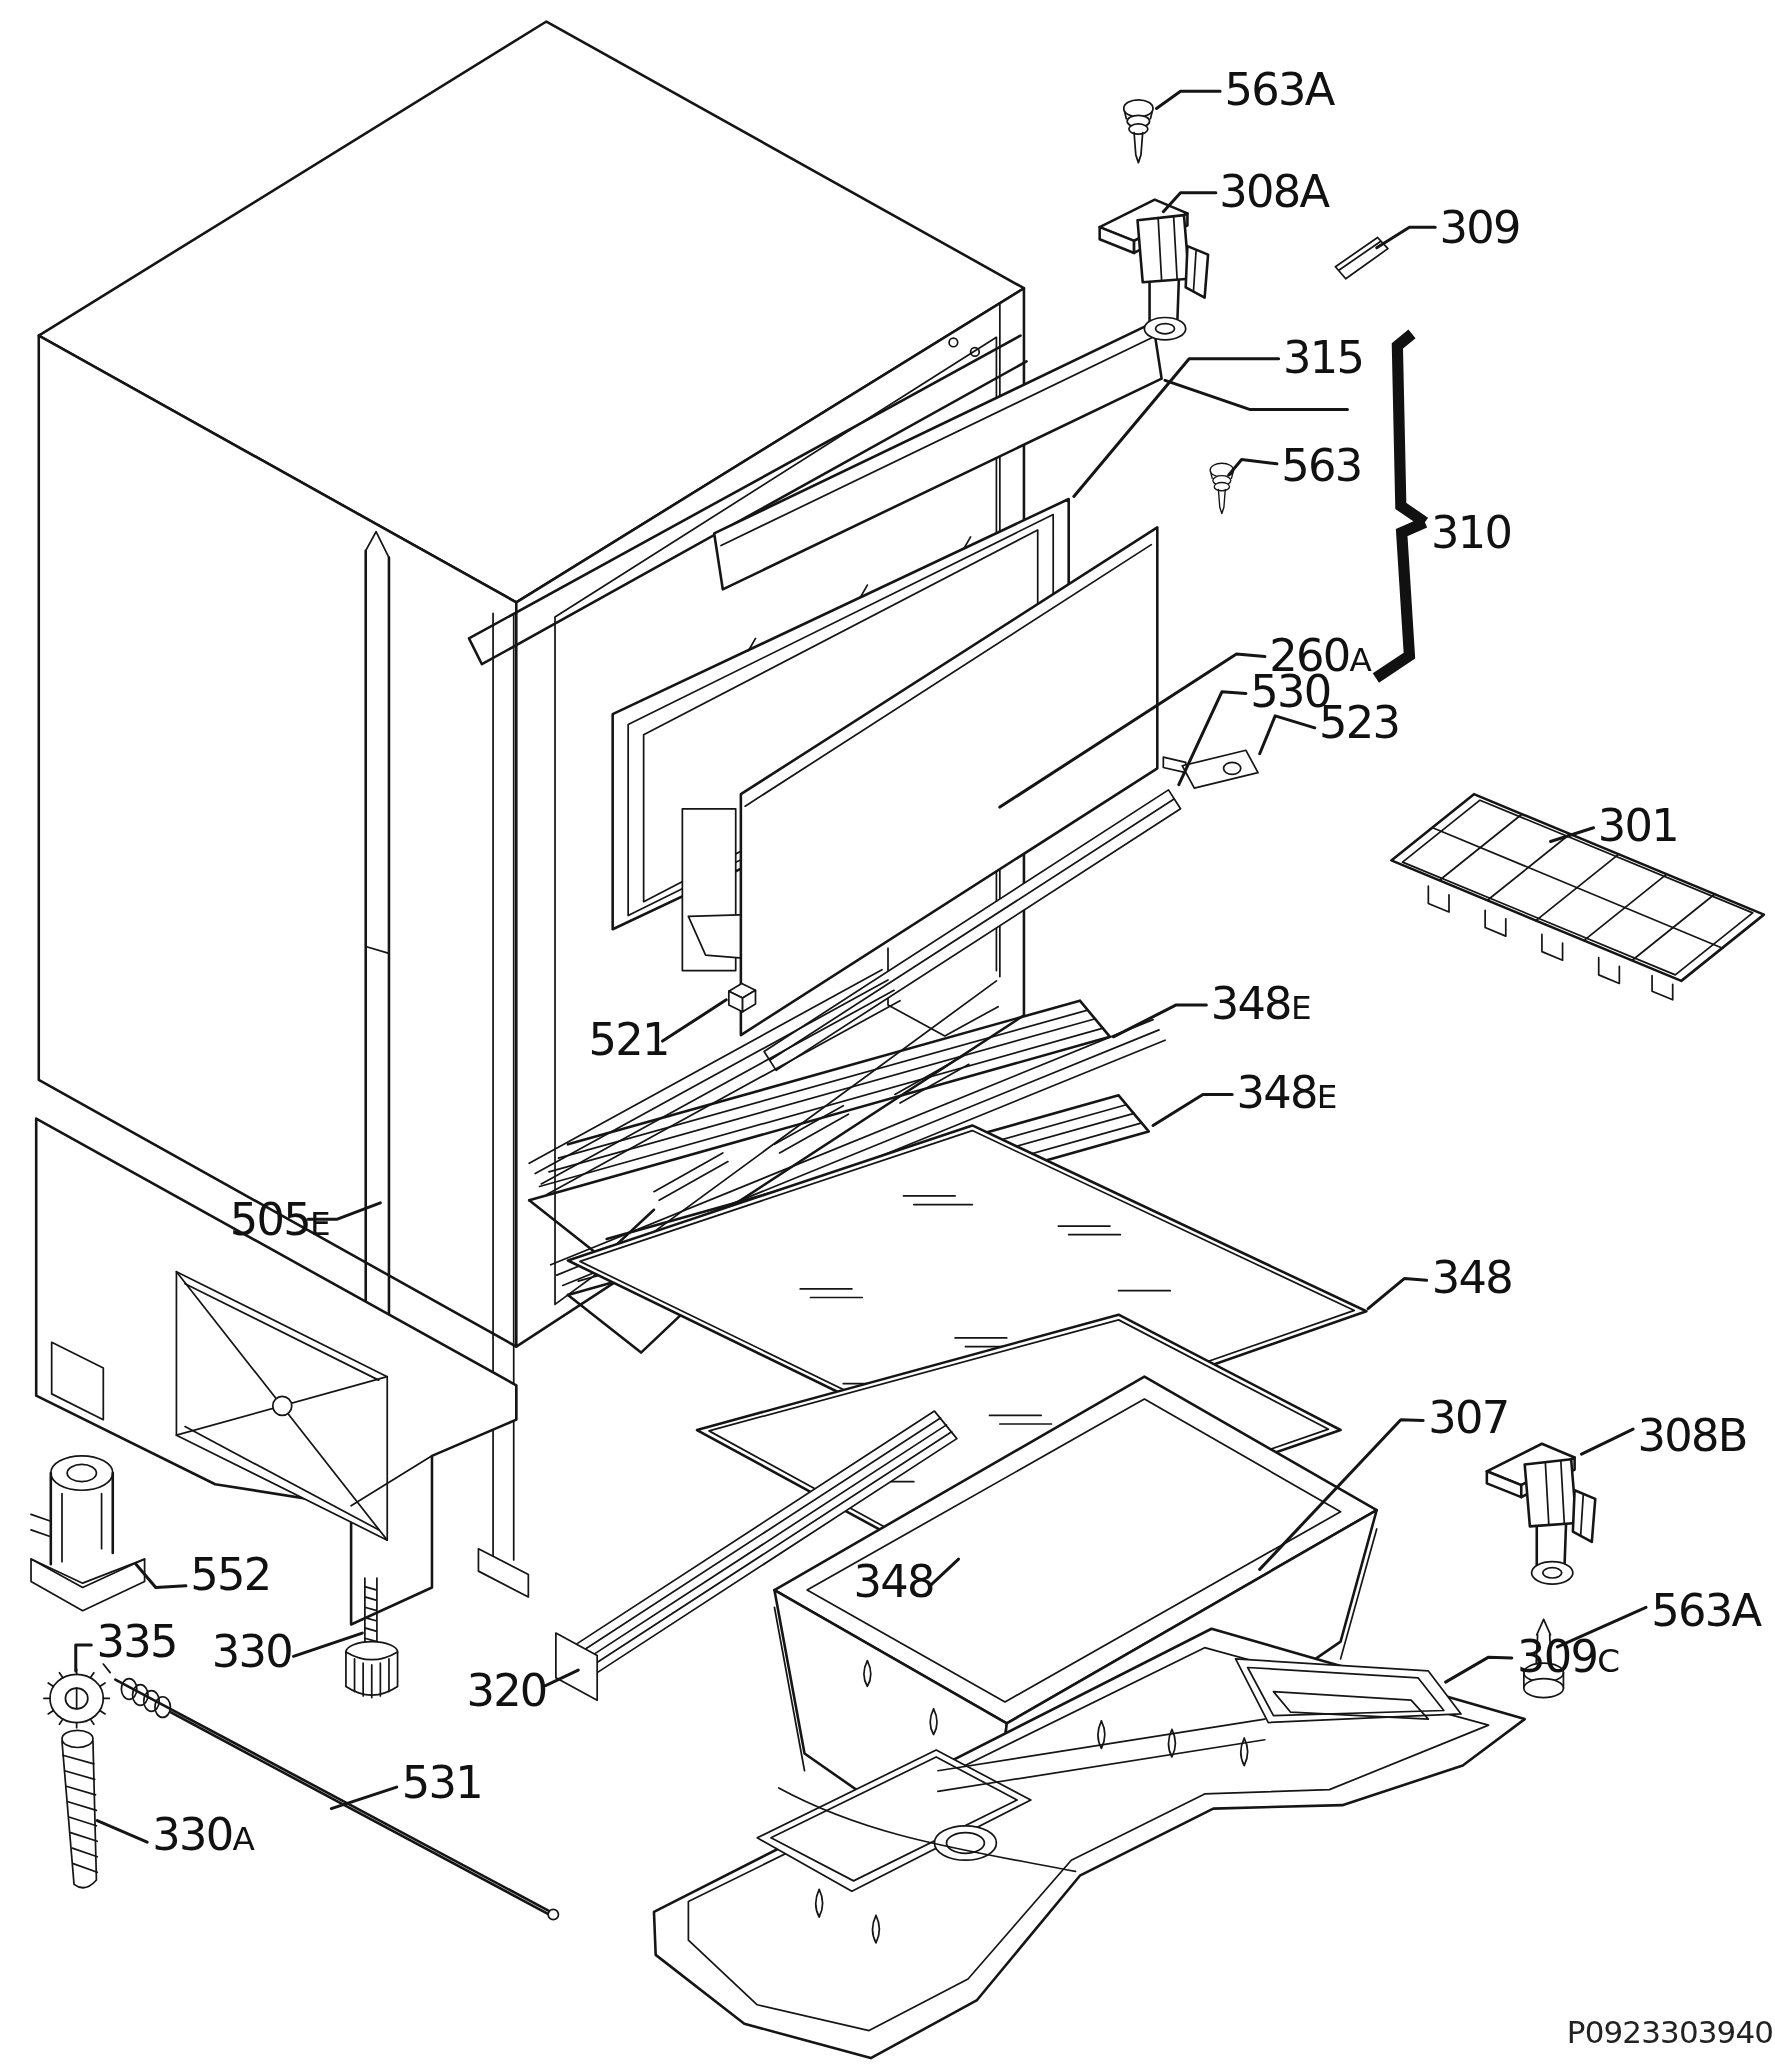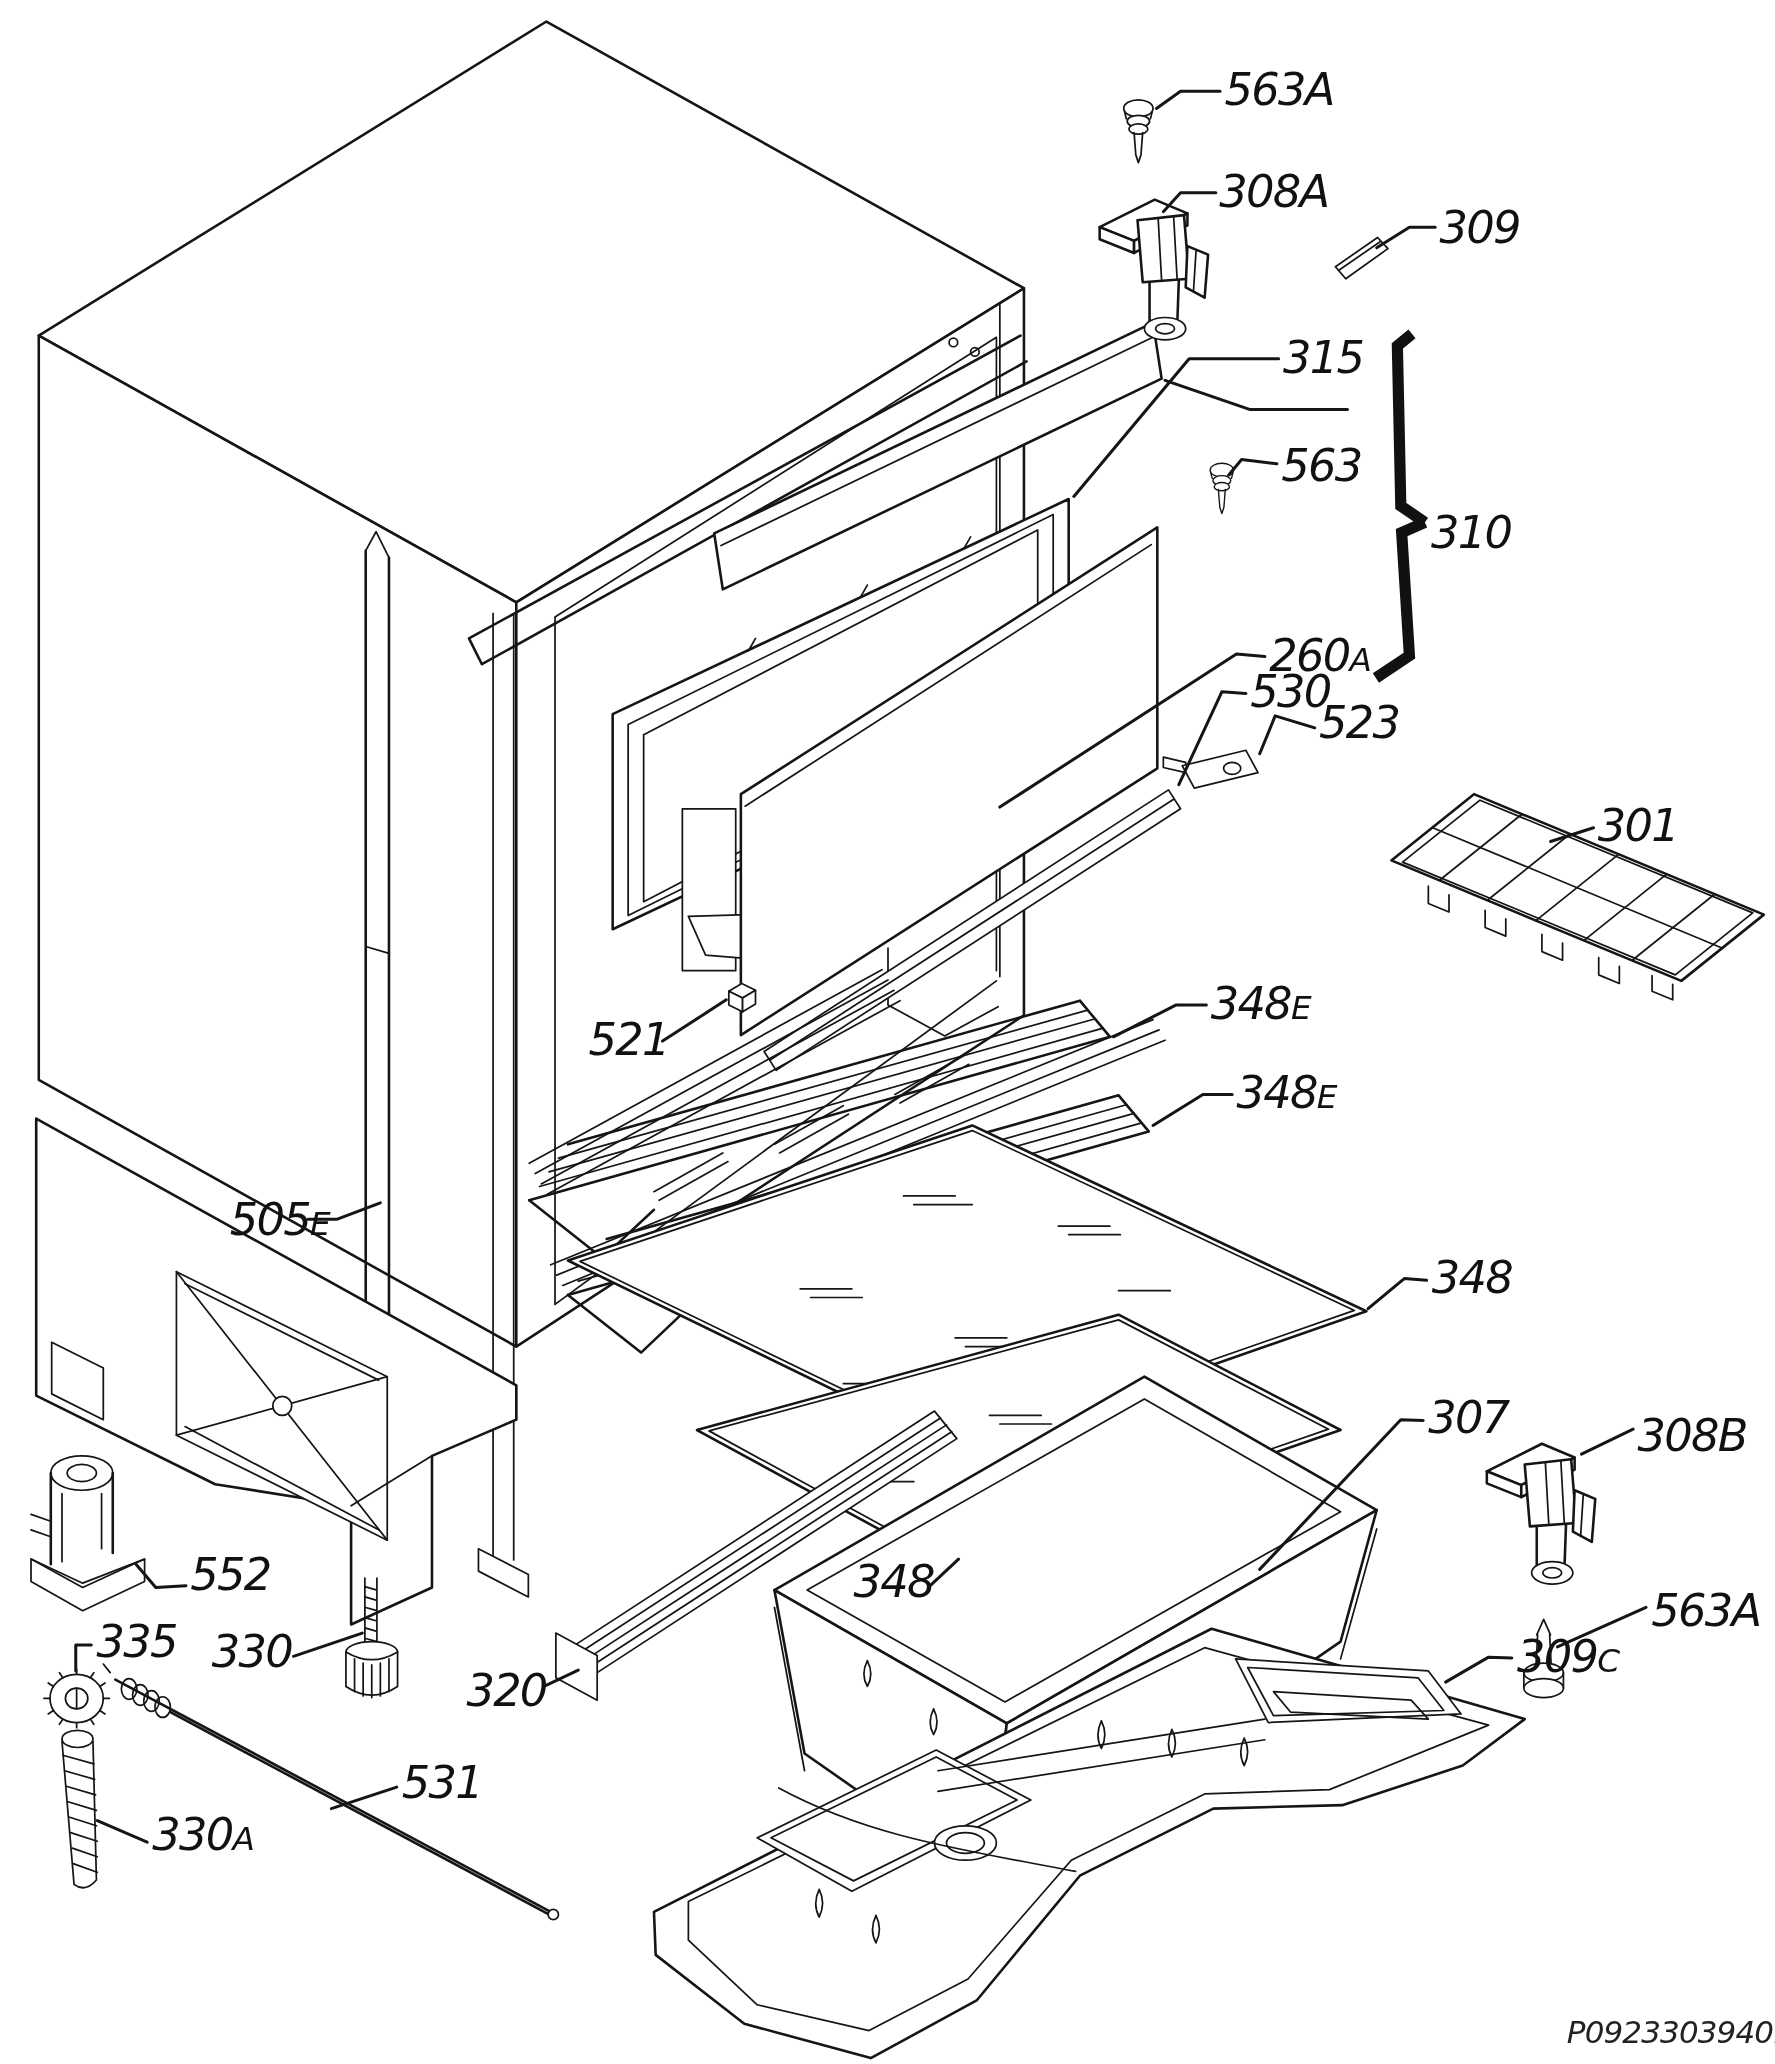--- a/index.html
+++ b/index.html
@@ -1,16 +1,16 @@
 <!DOCTYPE html>
 <html style="font-size:13.8px"><head>
 <meta charset="utf-8">
 <style>
   html,body{margin:0;padding:0;background:#fff;}
-  #stage{width:1776px;height:2065px;position:relative;background:#fff;font-style:italic;}
+  #stage{width:1776px;height:2065px;position:relative;background:#fff;}
   svg{display:block;}
   .ln{fill:none;stroke:#151515;stroke-width:3;stroke-linejoin:round;stroke-linecap:round;}
   .ln2{fill:none;stroke:#151515;stroke-width:2;stroke-linejoin:round;stroke-linecap:round;}
   .fw{fill:#ffffff;stroke:#151515;stroke-width:3;stroke-linejoin:round;}
   .fw2{fill:#ffffff;stroke:#151515;stroke-width:2;stroke-linejoin:round;}
   .leader{fill:none;stroke:#151515;stroke-width:3.5;stroke-linejoin:round;stroke-linecap:round;}
   .brace{fill:none;stroke:#111;stroke-width:13;stroke-linejoin:miter;stroke-linecap:butt;}
   .part-label{font-family:"DejaVu Sans","Liberation Sans",sans-serif;font-size:52px;letter-spacing:-2px;fill:#111;}
   .part-label .suffix{font-size:38px;}
   #part-number{font-family:"DejaVu Sans","Liberation Sans",sans-serif;font-size:36px;letter-spacing:-1px;fill:#222;}

